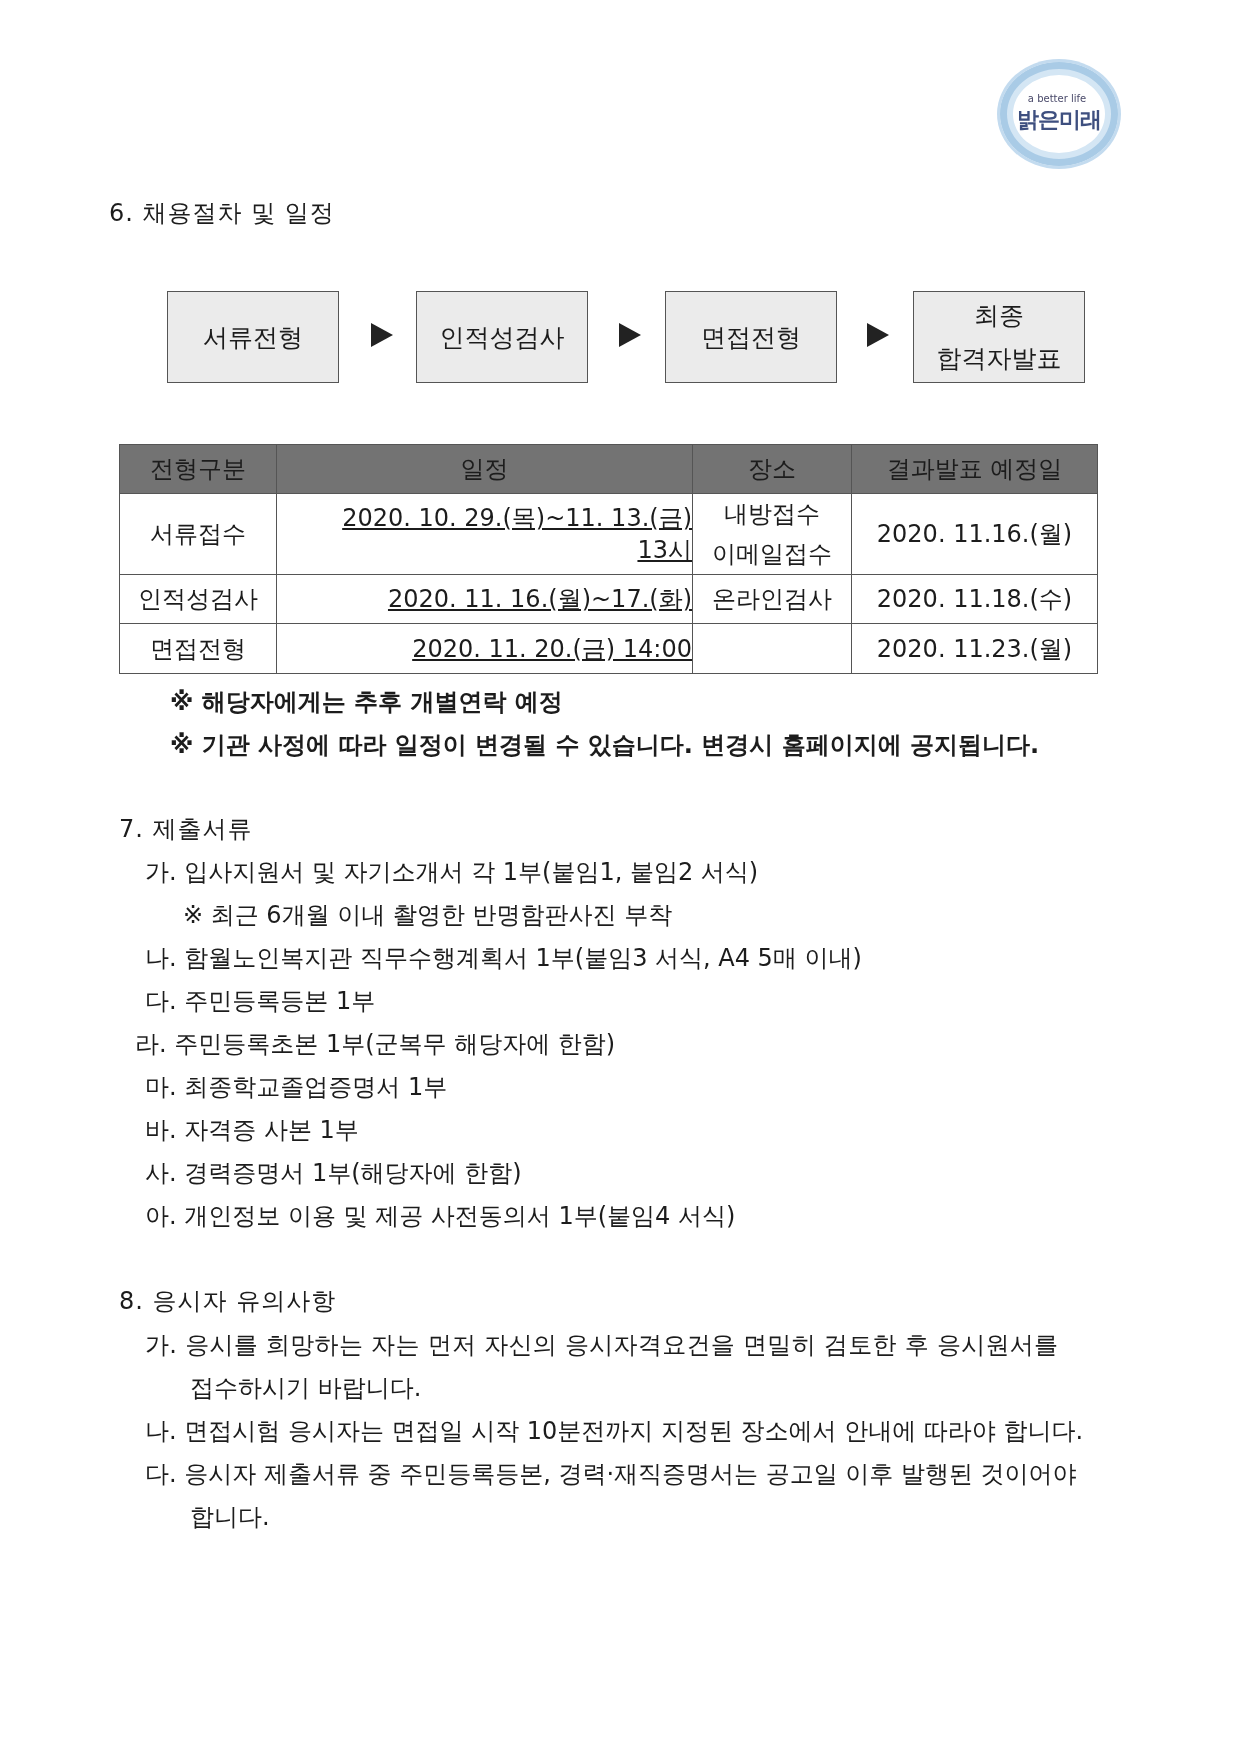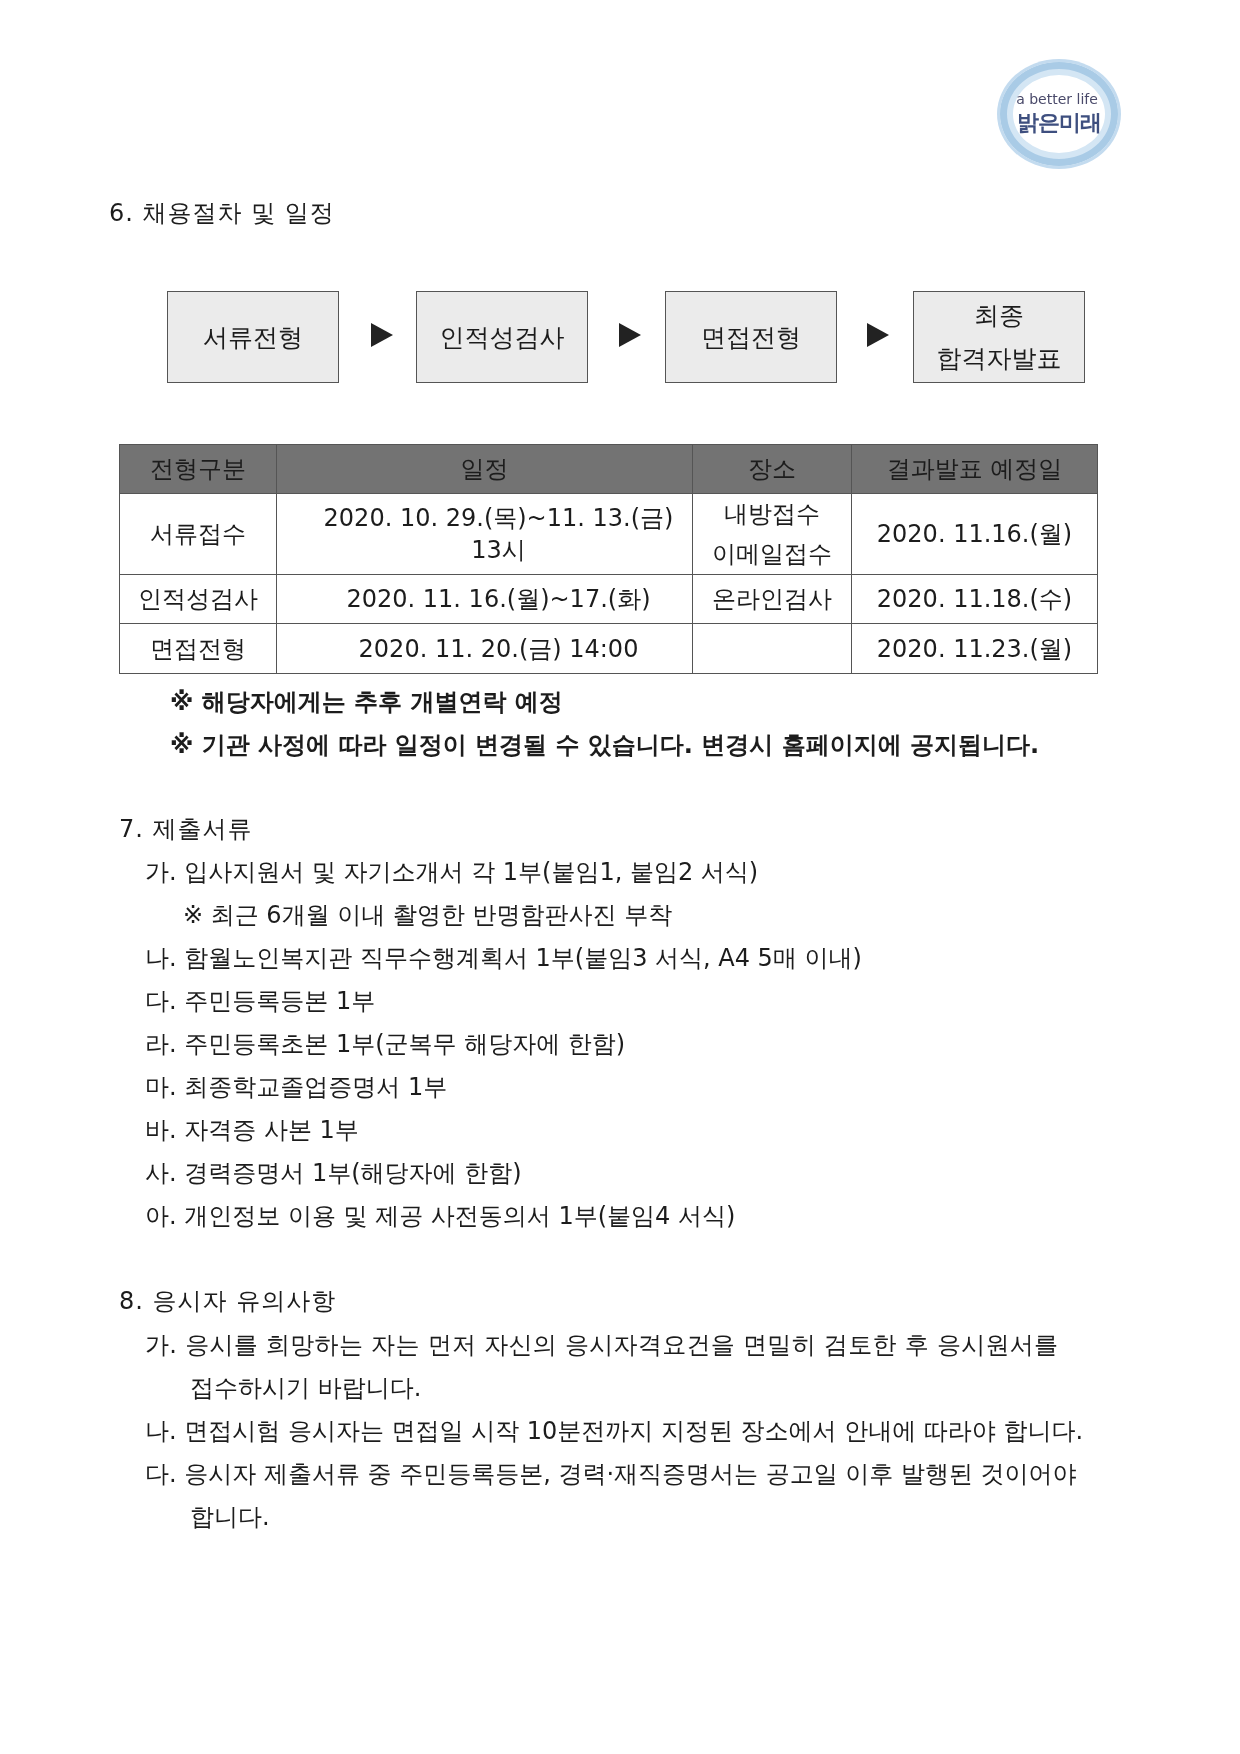--- a/index.html
+++ b/index.html
@@ -7,21 +7,21 @@
     width: 1240px; height: 1754px; position: relative; overflow: hidden;
     background: #ffffff; color: #1c1c1c;
     font-family: "DejaVu Sans", "Liberation Sans", sans-serif;
   }
   .logo {
     position: absolute; left: 1000px; top: 62px; width: 118px; height: 104px;
     border-radius: 50%;
     box-shadow: inset 0 0 0 7px #a9cbe6, inset 0 0 0 13px #d4e6f4, 0 0 0 3px #c3dbef;
     display: flex; flex-direction: column; align-items: center; justify-content: center;
   }
-  .logo-sub { font-size: 14px; color: #4a4a6a; margin-bottom: 1px; margin-left: -4px; }
+  .logo-sub { font-size: 10px; color: #4a4a6a; margin-bottom: 1px; margin-left: -4px; }
   .logo-main { font-size: 22px; font-weight: bold; color: #3e4f7f; letter-spacing: -1px; }
 
   .section-title {
     position: absolute; font-size: 24px; letter-spacing: 1px;
   }
 
   .flow-box {
     position: absolute; top: 291px; height: 90px;
     background: #ebebeb; border: 1.5px solid #555;
     display: flex; align-items: center; justify-content: center; text-align: center;
@@ -34,21 +34,21 @@
   }
 
   table.sched {
     position: absolute; left: 119px; top: 444px;
     border-collapse: collapse; font-size: 24px;
   }
   table.sched th, table.sched td {
     border: 1.5px solid #555; text-align: center; padding: 0; font-weight: normal;
   }
   table.sched th { background: #737373; height: 48px; }
-  table.sched td.left { text-align: center; padding-left: 28px; }
+  table.sched td.left { text-align: right; padding-left: 28px; text-decoration: underline; }
 
   .note {
     position: absolute; left: 170px; font-size: 24px; font-weight: bold;
   }
   .item { position: absolute; font-size: 24px; white-space: nowrap; }
 </style>
 </head>
 <body>
 
 <div class="logo">
@@ -113,21 +113,21 @@
 </table>
 
 <div class="note" style="top:686px;">※ 해당자에게는 추후 개별연락 예정</div>
 <div class="note" style="top:729px;">※ 기관 사정에 따라 일정이 변경될 수 있습니다. 변경시 홈페이지에 공지됩니다.</div>
 
 <div class="section-title" style="left:119px; top:813px;text-align:center;">7. 제출서류</div>
 <div class="item" style="left:145px; top:856px;">가. 입사지원서 및 자기소개서 각 1부(붙임1, 붙임2 서식)</div>
 <div class="item" style="left:183px; top:899px;">※ 최근 6개월 이내 촬영한 반명함판사진 부착</div>
 <div class="item" style="left:145px; top:942px;">나. 함월노인복지관 직무수행계획서 1부(붙임3 서식, A4 5매 이내)</div>
 <div class="item" style="left:145px; top:985px;">다. 주민등록등본 1부</div>
-<div class="item" style="left:145px; top:1028px;">라. 주민등록초본 1부(군복무 해당자에 한함)</div>
+<div class="item" style="left:135px; top:1028px;">라. 주민등록초본 1부(군복무 해당자에 한함)</div>
 <div class="item" style="left:145px; top:1071px;">마. 최종학교졸업증명서 1부</div>
 <div class="item" style="left:145px; top:1114px;">바. 자격증 사본 1부</div>
 <div class="item" style="left:145px; top:1157px;">사. 경력증명서 1부(해당자에 한함)</div>
 <div class="item" style="left:145px; top:1200px;">아. 개인정보 이용 및 제공 사전동의서 1부(붙임4 서식)</div>
 
 <div class="section-title" style="left:119px; top:1285px;">8. 응시자 유의사항</div>
 <div class="item" style="left:145px; top:1329px; letter-spacing:0.3px;">가. 응시를 희망하는 자는 먼저 자신의 응시자격요건을 면밀히 검토한 후 응시원서를</div>
 <div class="item" style="left:190px; top:1372px;">접수하시기 바랍니다.</div>
 <div class="item" style="left:145px; top:1415px;">나. 면접시험 응시자는 면접일 시작 10분전까지 지정된 장소에서 안내에 따라야 합니다.</div>
 <div class="item" style="left:145px; top:1458px;">다. 응시자 제출서류 중 주민등록등본, 경력·재직증명서는 공고일 이후 발행된 것이어야</div>

